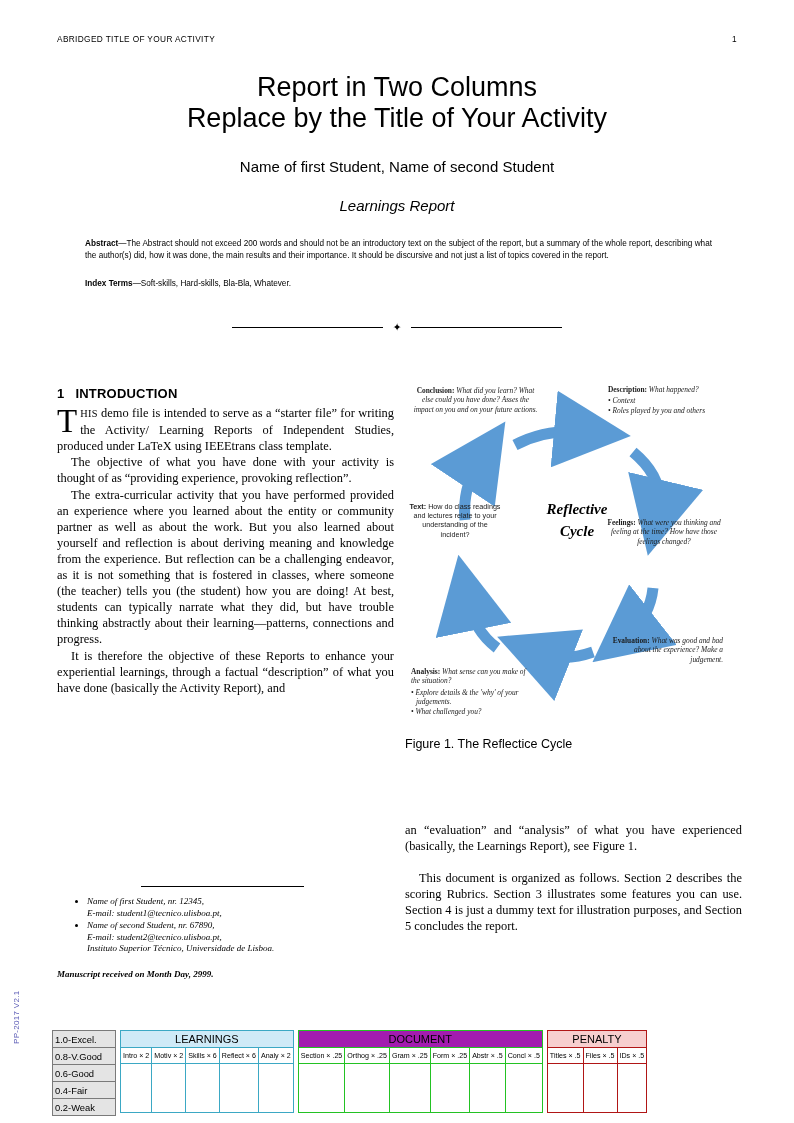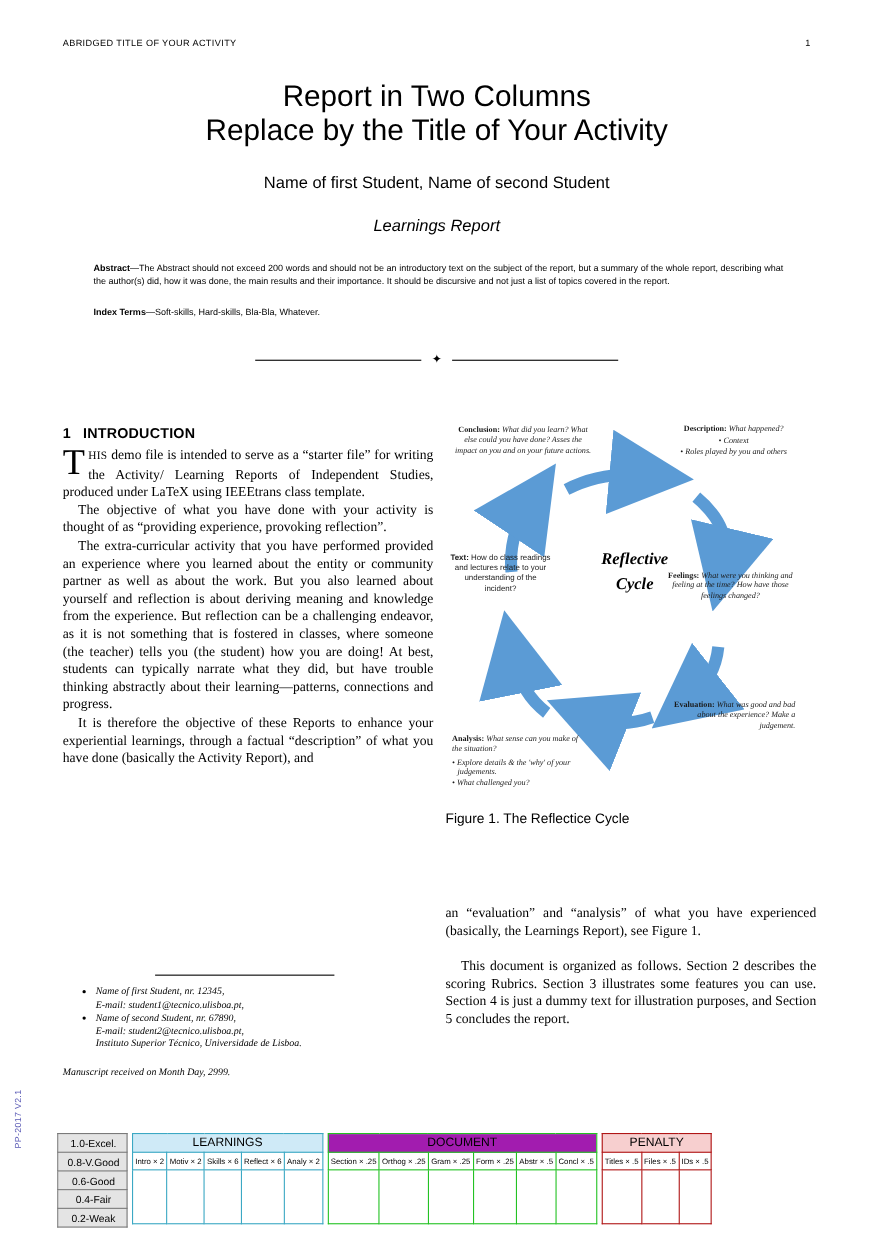--- a/index.html
+++ b/index.html
@@ -84,63 +84,63 @@
   .fnrule {
     position:absolute; left:141px; top:886px; width:163px; height:1px; background:#000;
   }
   .footnote {
     position:absolute; left:57px; top:896px; width:337px;
     font-size:9px; line-height:11.6px; font-style:italic;
   }
   .footnote ul { margin:0; padding:0 0 0 14px; list-style:disc; }
   .footnote li { margin:0 0 0 16px;font-style:italic; }
   .footnote li + li { margin-top:1px; }
-  .footnote .recv { margin-top:14px; }
+  .footnote .recv { margin-top:14px;font-weight:bold; }
 
   
   .figure { position:absolute; left:405px; top:380px; width:340px; height:330px; }
   .figcaption {
     position:absolute; left:405px; top:737px; width:340px;
     font-family:"Liberation Sans", sans-serif; font-size:12.5px;
   }
   .diagram { position:absolute; inset:0; }
   .diagram svg { position:absolute; left:0; top:0; }
   .dlabel {
     position:absolute;
     font-family:"Liberation Serif", serif;
     font-size:7.4px; line-height:9.4px; font-style:italic;
     color:#1a1a1a;
   }
   .dlabel b { font-style:normal; font-weight:bold; }
   .dlabel .bullets { margin:2px 0 0 0; padding:0; list-style:none; }
   .dlabel .bullets li { text-indent:-5px; padding-left:5px; }
   .dlabel .bullets li::before { content:"\2022\00a0"; }
   .d-conclusion { left:8px;  top:6px;   width:125px; text-align:center; }
-  .d-description{ left:203px; top:5px;  width:118px; text-align:center; }
+  .d-description{ left:203px; top:5px;  width:118px; text-align:left; }
   .d-text       { left:4px;  top:122px; width:92px;  text-align:center;
                   font-style:normal; font-family:"Liberation Sans", sans-serif;
                   font-size:7.2px; line-height:9.2px; }
   .d-feelings   { left:198px; top:138px; width:122px; text-align:center; }
   .d-analysis   { left:6px;  top:255px; width:125px; text-align:left;margin-top:32px; }
   .d-evaluation { left:196px; top:256px; width:122px; text-align:right; }
   .d-center {
     position:absolute; left:118px; top:118px; width:108px;
     text-align:center; font-family:"Liberation Serif", serif;
     font-style:italic; font-weight:bold; font-size:15px; line-height:22px;
   }
 
   
   .rubric { position:absolute; left:52px; top:1030px; }
   .rubric table { border-collapse:collapse; }
   .rubric td, .rubric th { padding:0; margin:0; }
   .grade-col td {
     border:1px solid #7a7a7a; background:#e4e4e4;
     font-family:"Liberation Sans", sans-serif;
     font-size:9.4px; height:16px; width:60px;
-    text-align:center; padding-left:2px; white-space:nowrap;
+    text-align:left; padding-left:2px; white-space:nowrap;
   }
   .grp { border-collapse:collapse; }
   .grp td { border:1px solid; }
   .grp .grouphead {
     font-family:"Liberation Sans", sans-serif;
     font-size:11px; text-align:center; height:16px;
   }
   .grp .subhead {
     font-family:"Liberation Sans", sans-serif;
     font-size:7.1px; text-align:center; height:15px; white-space:nowrap;

